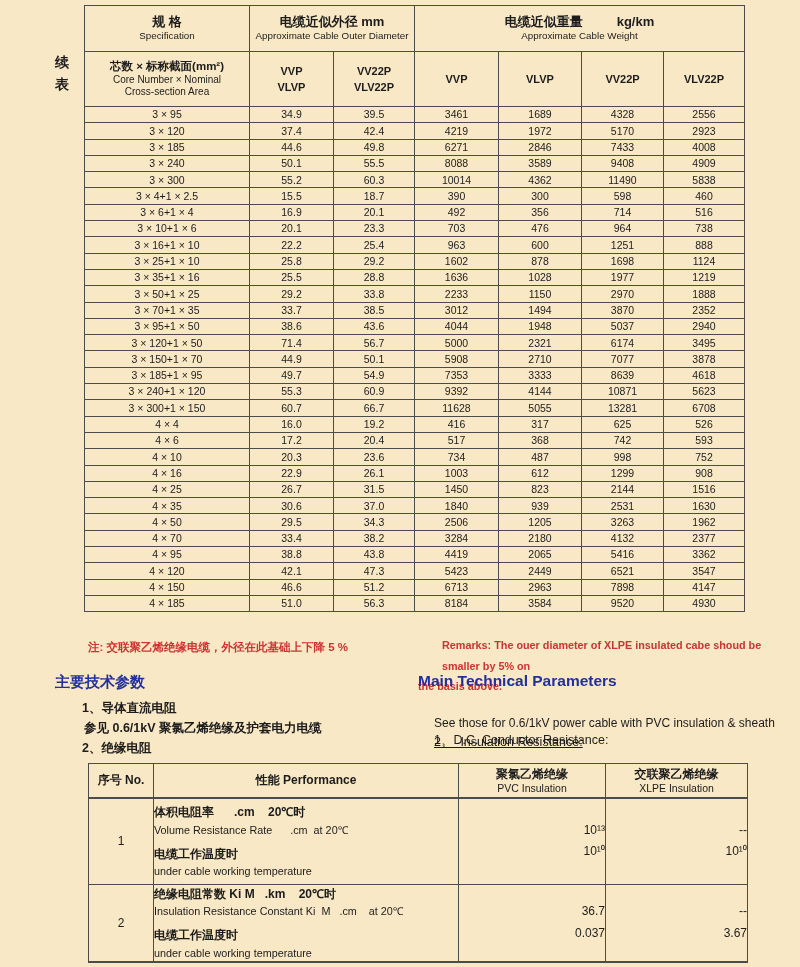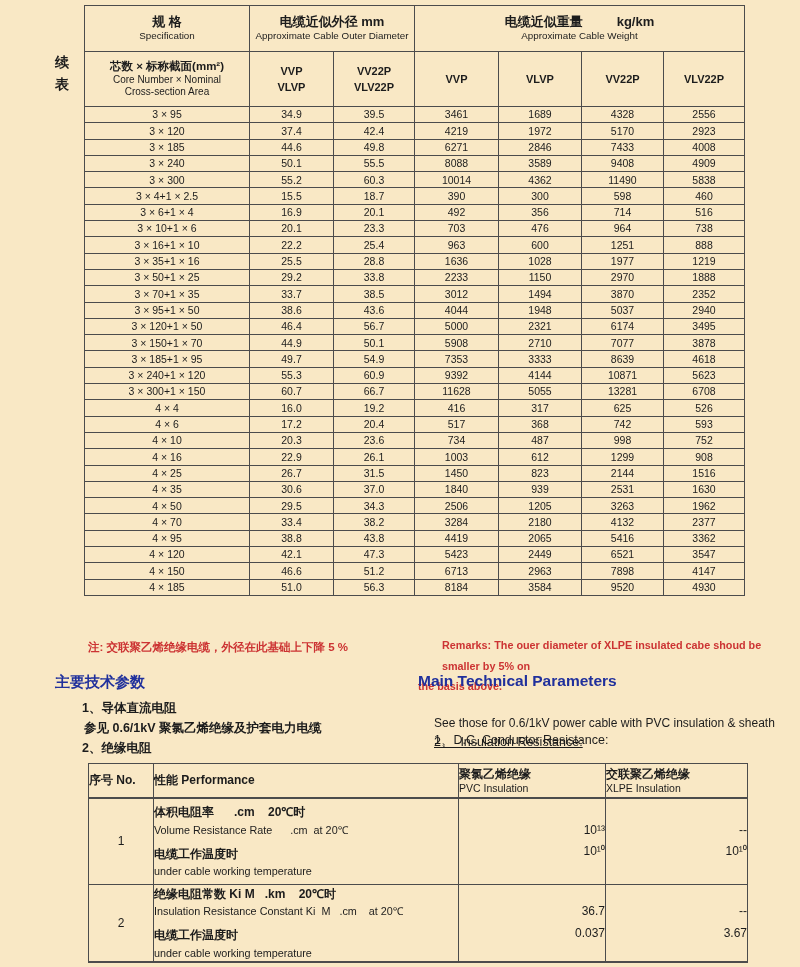--- a/index.html
+++ b/index.html
@@ -71,21 +71,21 @@
   .tp-en-0{left:434px;top:698px;margin-top:34px;}
   .tp-en-1{left:434px;top:716px;font-size:12px;}
   .tp-en-2{left:434px;top:734px;text-decoration:underline;}
   
   .perf-wrap{position:absolute;left:88px;top:763px;}
   .perf-table td{
     border:1px solid var(--line);
     vertical-align:middle;padding:0;
   }
   .perf-table{border-bottom:2px solid var(--line);}
-  .perf-table .ph td{height:33px;border-bottom:2px solid var(--line);}
+  .perf-table .ph td{height:33px;text-align:center;border-bottom:2px solid var(--line);}
   .perf-table .ph .zh{font-size:12px;font-weight:bold;line-height:1.25;}
   .perf-table .ph .en{font-size:10.5px;line-height:1.2;}
   .perf-table .no-cell{text-align:center;font-size:12px;}
   .perf-desc{padding:6px 4px 4px 14px;}
   .perf-desc .zh{font-size:12px;font-weight:bold;line-height:1.55;white-space:pre;}
   .perf-desc .en{font-size:10.8px;line-height:1.5;white-space:pre;}
   .perf-desc .gap{margin-top:7px;}
   .vals{text-align:right;}
   .vals div{font-size:12px;line-height:1.8;}
   .r1{height:86px;}
@@ -220,20 +220,29 @@
           <tr>
             <td>3 × 16+1 × 10</td>
             <td>22.2</td>
             <td>25.4</td>
             <td>963</td>
             <td>600</td>
             <td>1251</td>
             <td>888</td>
           </tr>
           <tr>
+            <td>3 × 25+1 × 10</td>
+            <td>25.8</td>
+            <td>29.2</td>
+            <td>1602</td>
+            <td>878</td>
+            <td>1698</td>
+            <td>1124</td>
+          </tr>
+          <tr>
             <td>3 × 35+1 × 16</td>
             <td>25.5</td>
             <td>28.8</td>
             <td>1636</td>
             <td>1028</td>
             <td>1977</td>
             <td>1219</td>
           </tr>
           <tr>
             <td>3 × 50+1 × 25</td>
@@ -257,21 +266,21 @@
             <td>3 × 95+1 × 50</td>
             <td>38.6</td>
             <td>43.6</td>
             <td>4044</td>
             <td>1948</td>
             <td>5037</td>
             <td>2940</td>
           </tr>
           <tr>
             <td>3 × 120+1 × 50</td>
-            <td>46.4</td>
+            <td>71.4</td>
             <td>56.7</td>
             <td>5000</td>
             <td>2321</td>
             <td>6174</td>
             <td>3495</td>
           </tr>
           <tr>
             <td>3 × 150+1 × 70</td>
             <td>44.9</td>
             <td>50.1</td>

